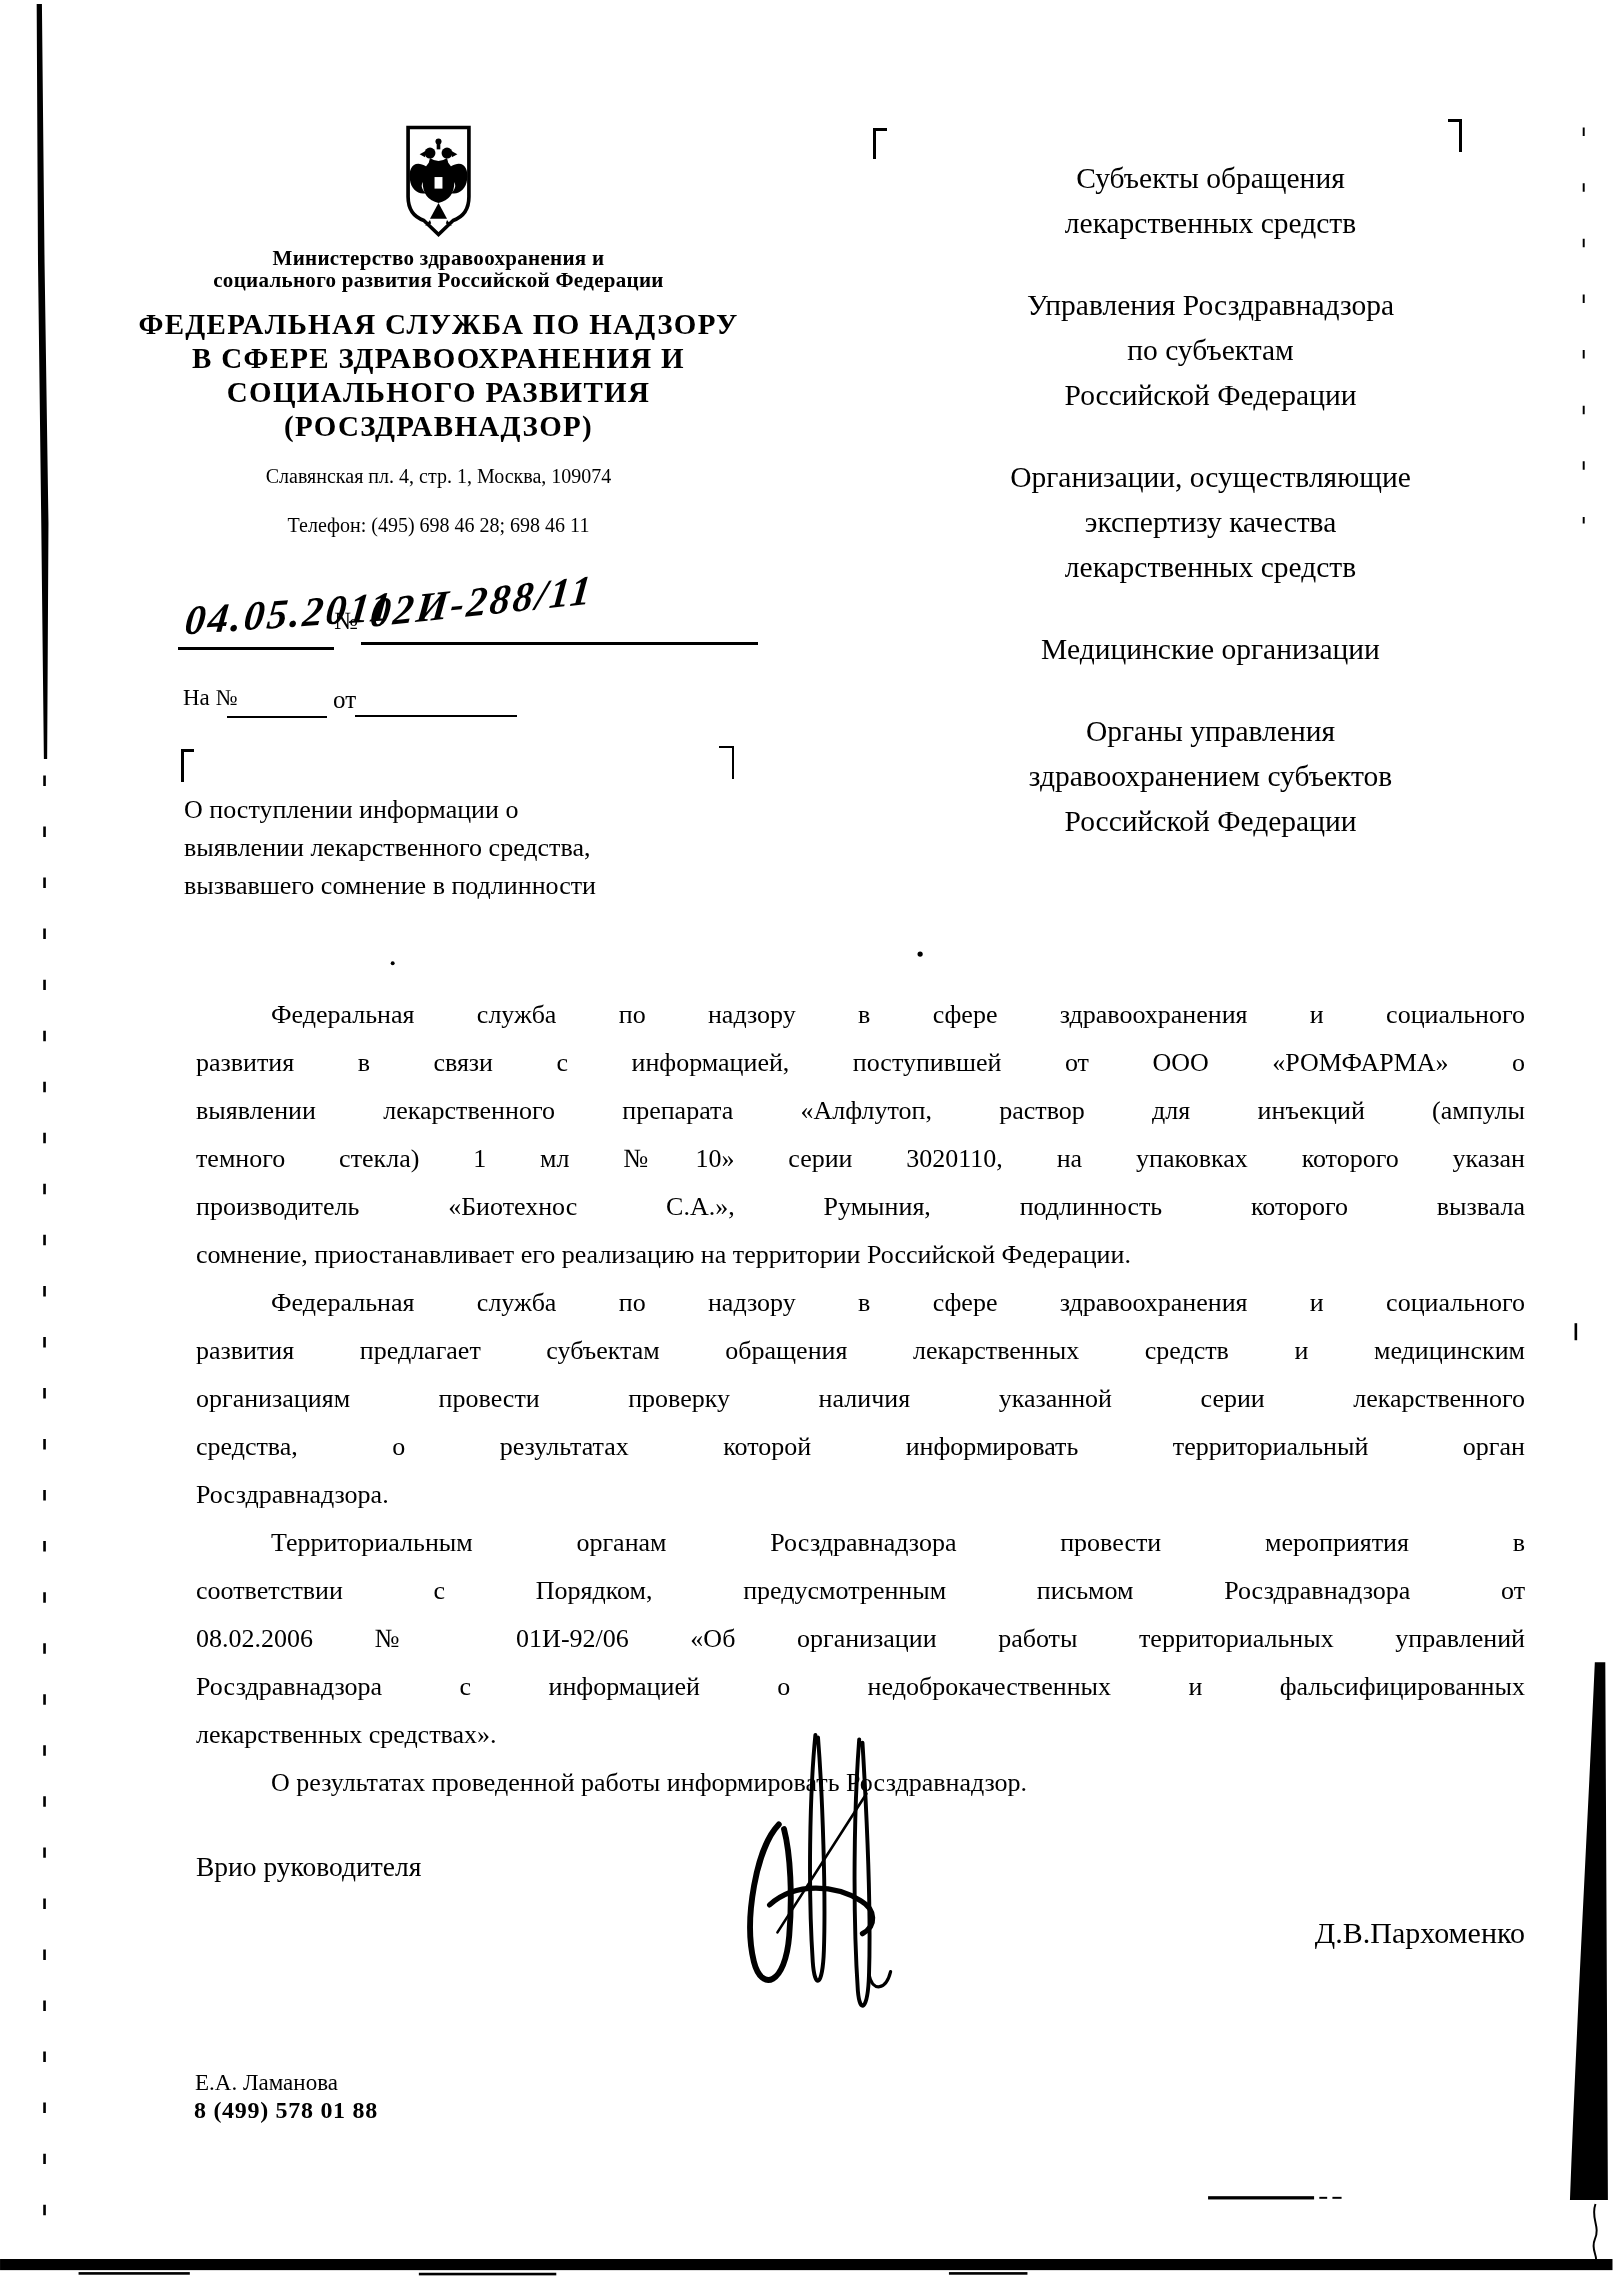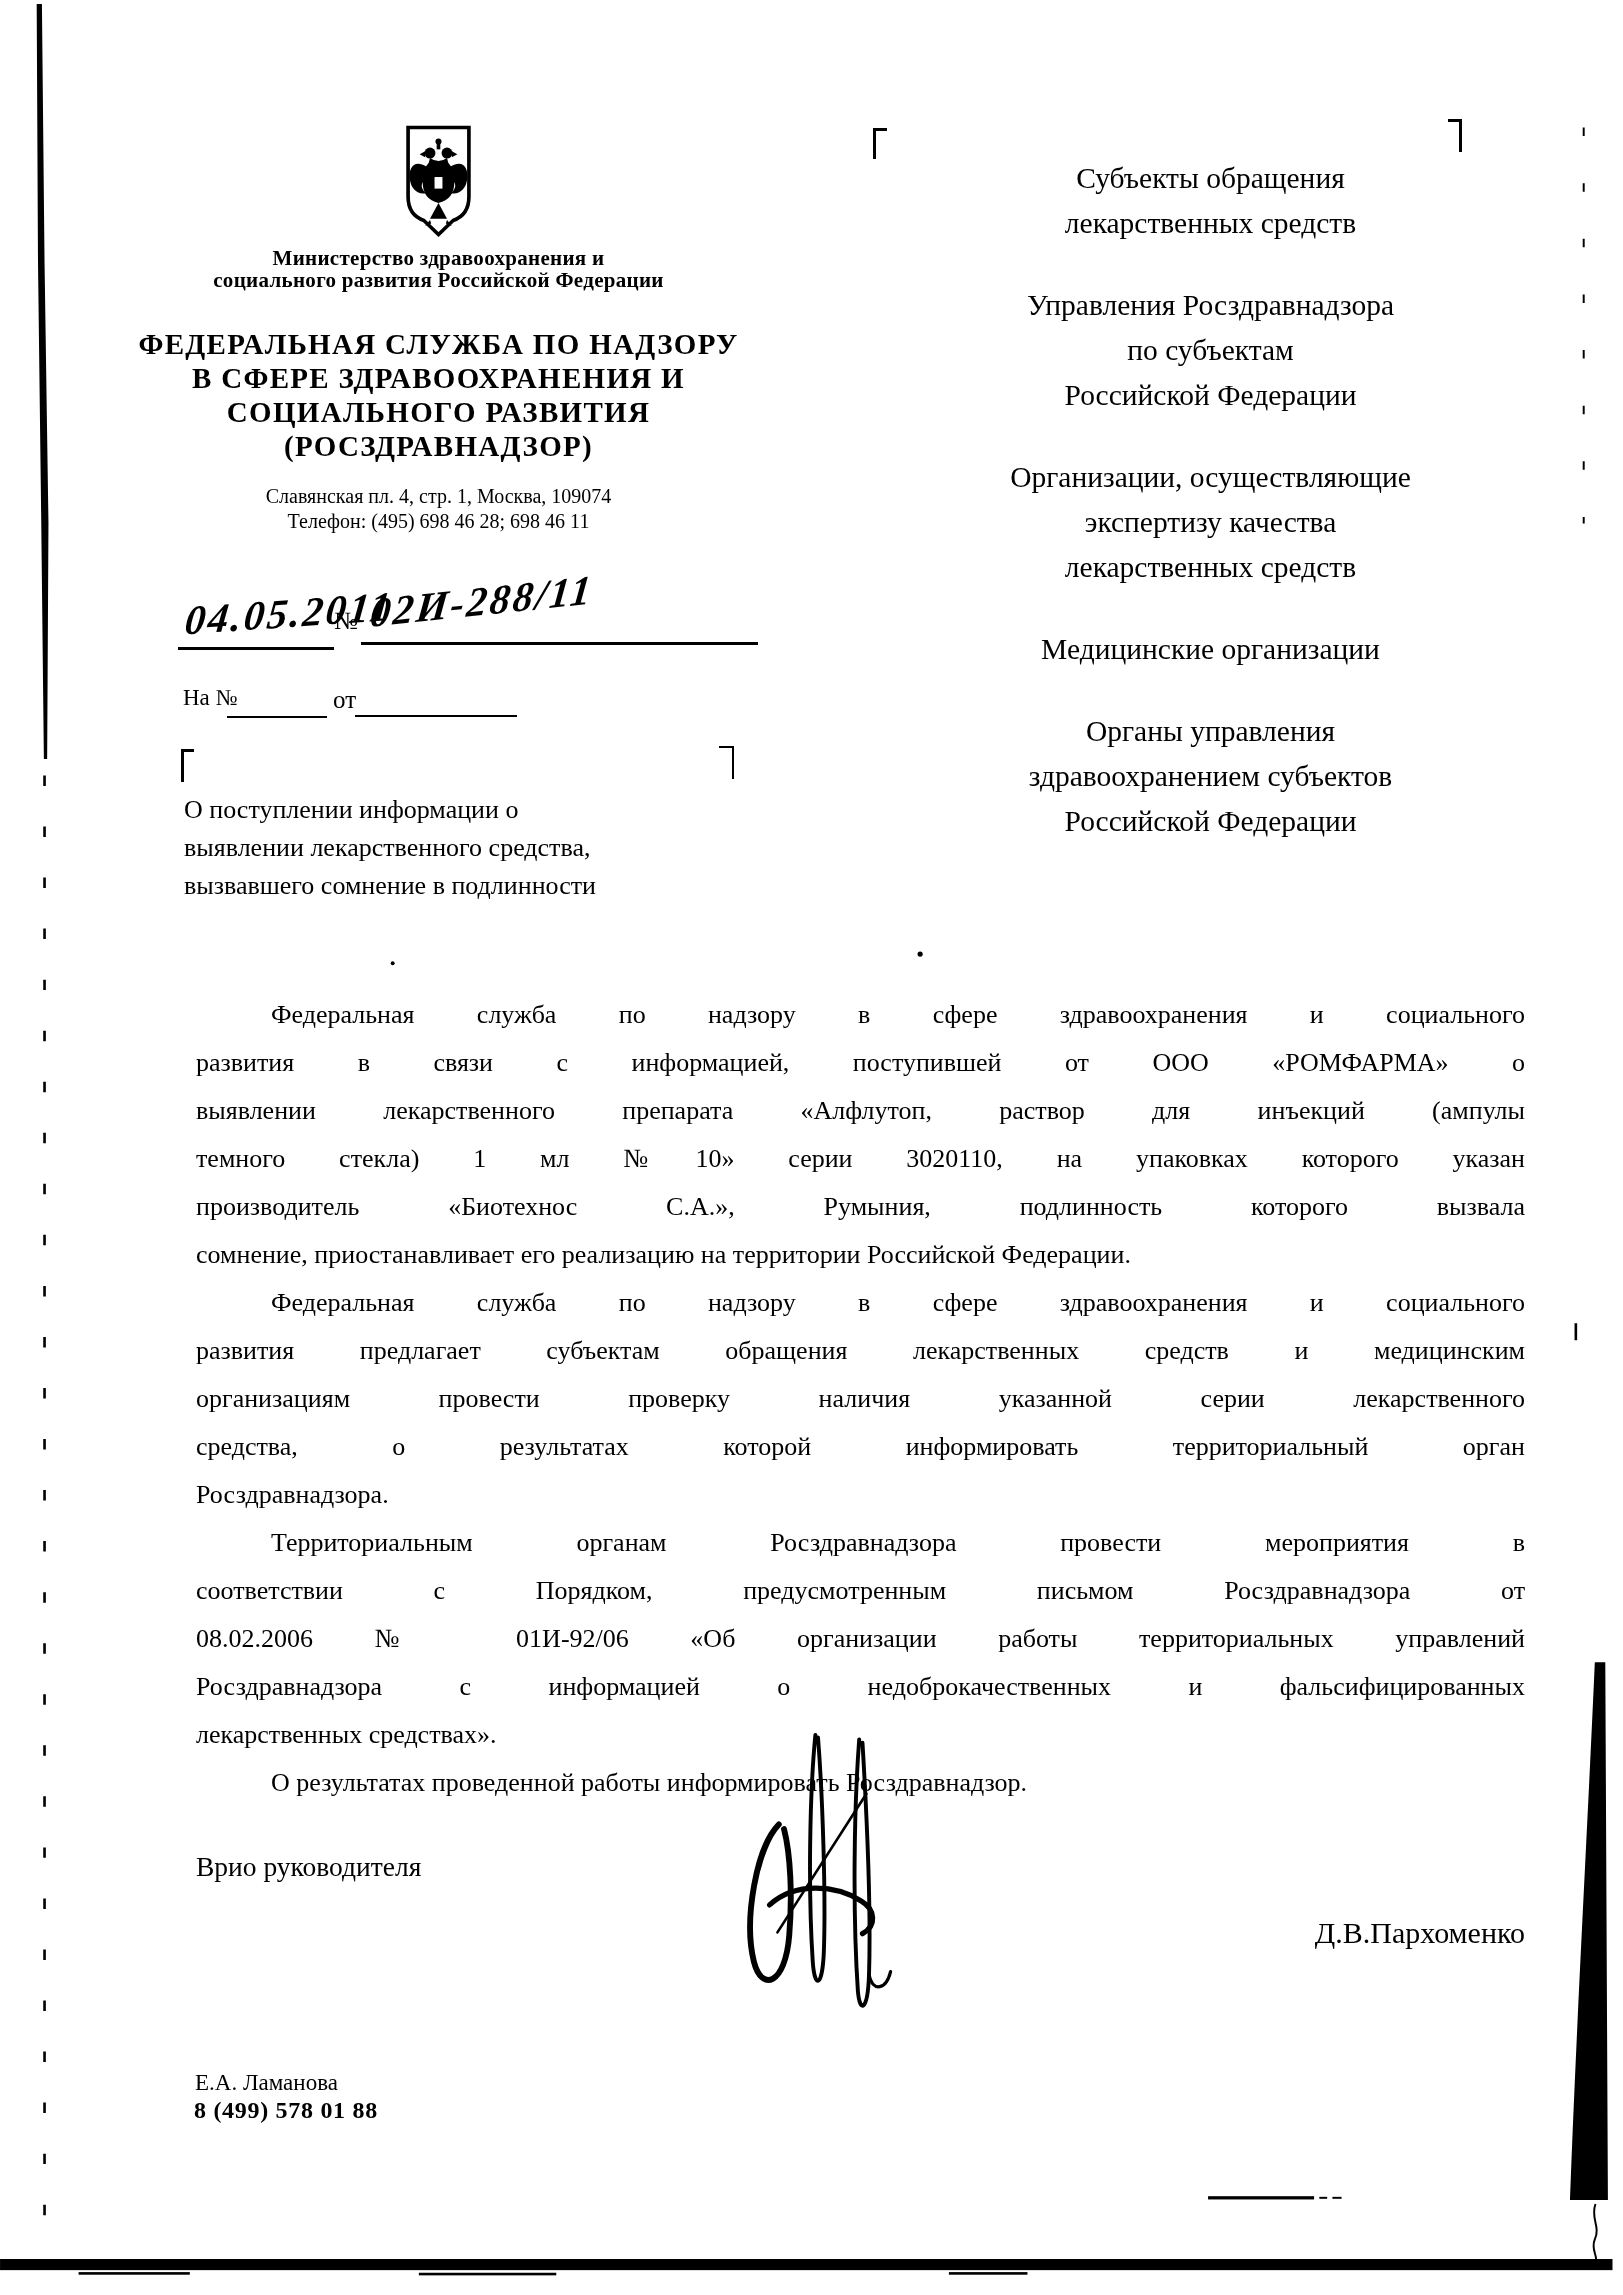--- a/index.html
+++ b/index.html
@@ -6,23 +6,23 @@
   #page {
     position:relative; width:1623px; height:2295px;
     background:#ffffff; color:#000;
     font-family:"Liberation Serif", serif;
     overflow:hidden;
   }
   
   #letterhead { position:absolute; left:111px; top:122px; width:655px; text-align:center; }
   #emblem { display:inline-block; }
   #ministry { margin-top:5px; font-weight:bold; font-size:21px; line-height:22px; letter-spacing:0.3px; }
-  #agency { margin-top:36px; font-weight:bold; font-size:29px; line-height:34px; letter-spacing:1.3px; }
+  #agency { margin-top:16px; font-weight:bold; font-size:29px; line-height:34px; letter-spacing:1.3px; }
   #addr { margin-top:21px; font-size:20px; line-height:25px; }
-  #phone { font-size:20px; line-height:25px; }
+  #phone { font-size:20px; line-height:25px;margin-top:24px; }
   
   .hand {
     position:absolute; font-style:italic; font-weight:bold;
     font-size:41px; letter-spacing:2.6px;
     transform:rotate(-4deg) skewX(-10deg);
     white-space:nowrap;
   }
   #hand-date { left:185px; top:589px; }
   #hand-number { left:370px; top:577px; transform:rotate(-6deg) skewX(-12deg); }
   #no-sign { position:absolute; left:334px; top:607px; font-size:25px; }

